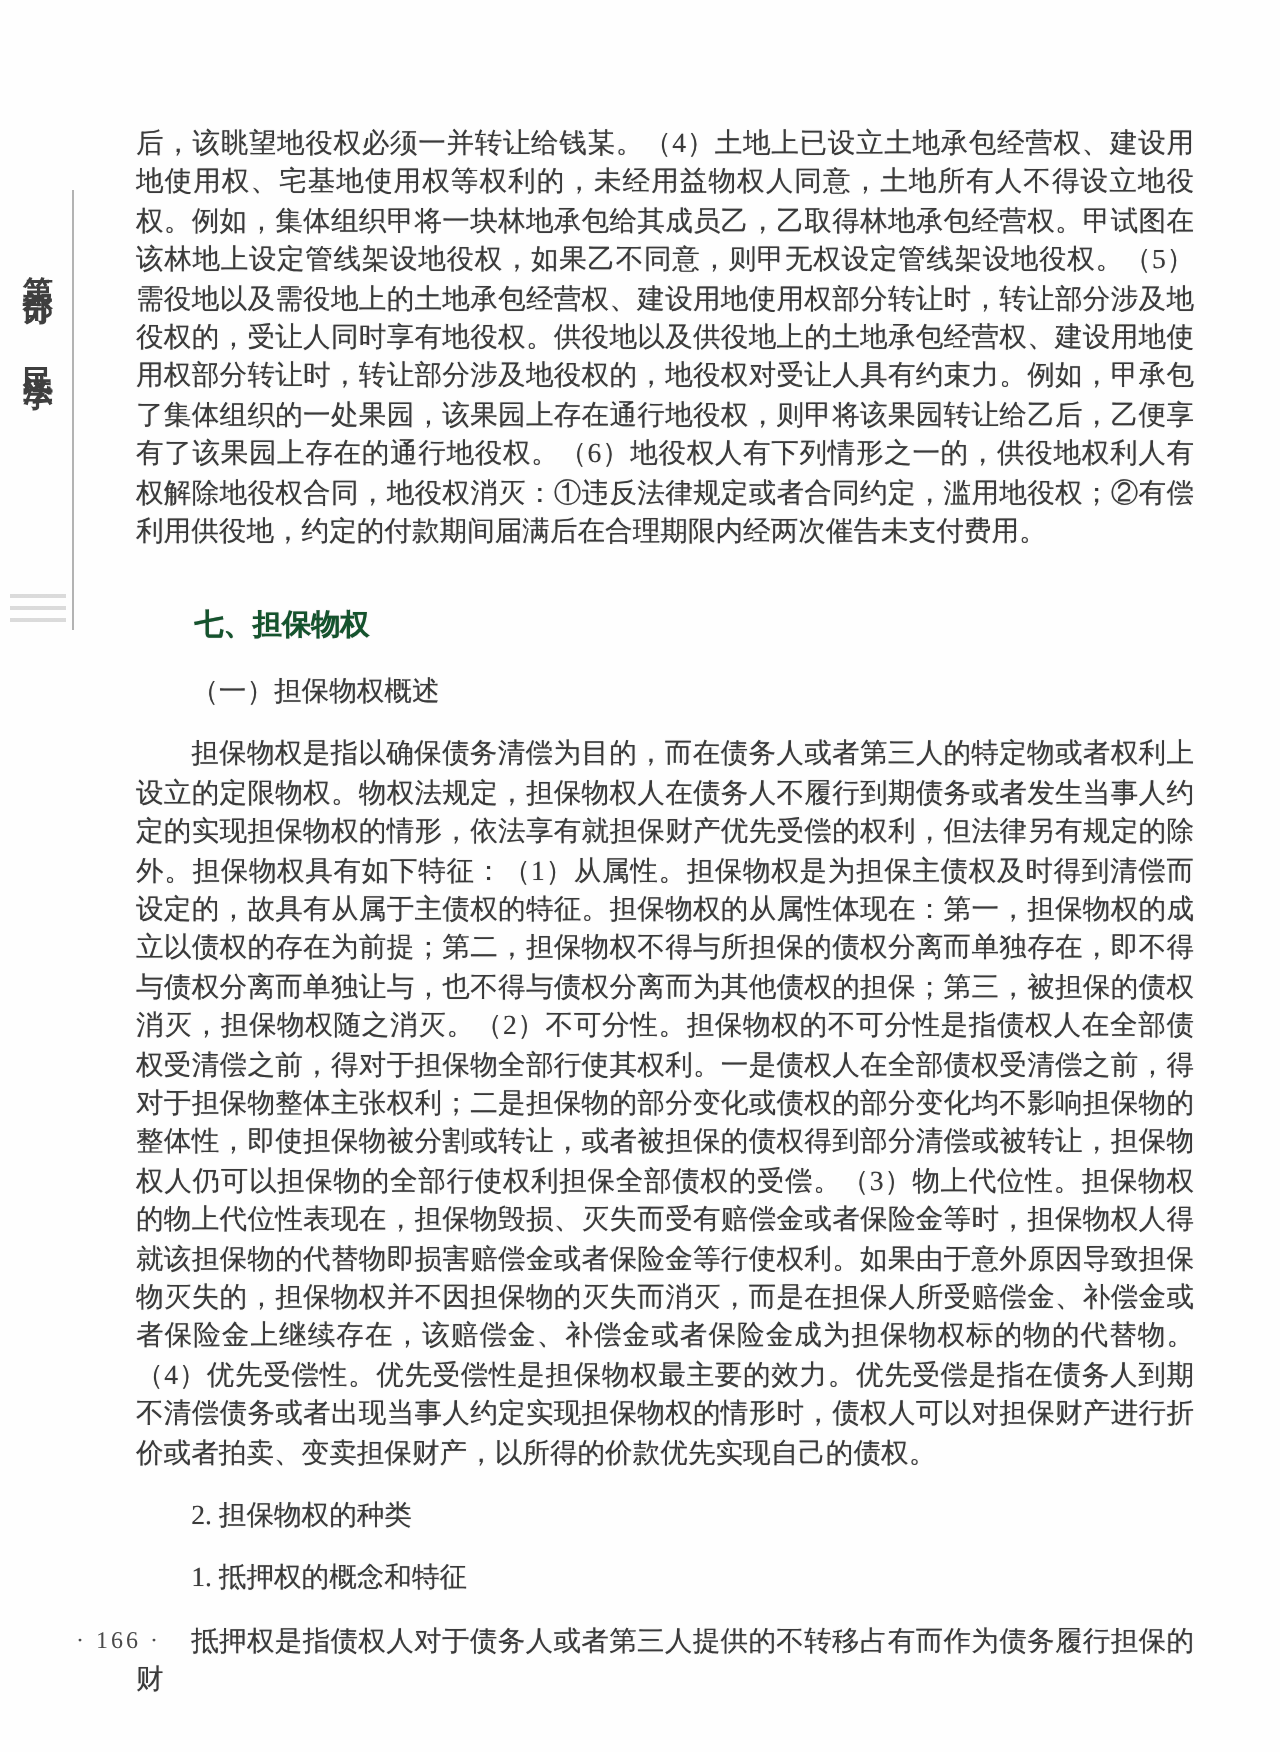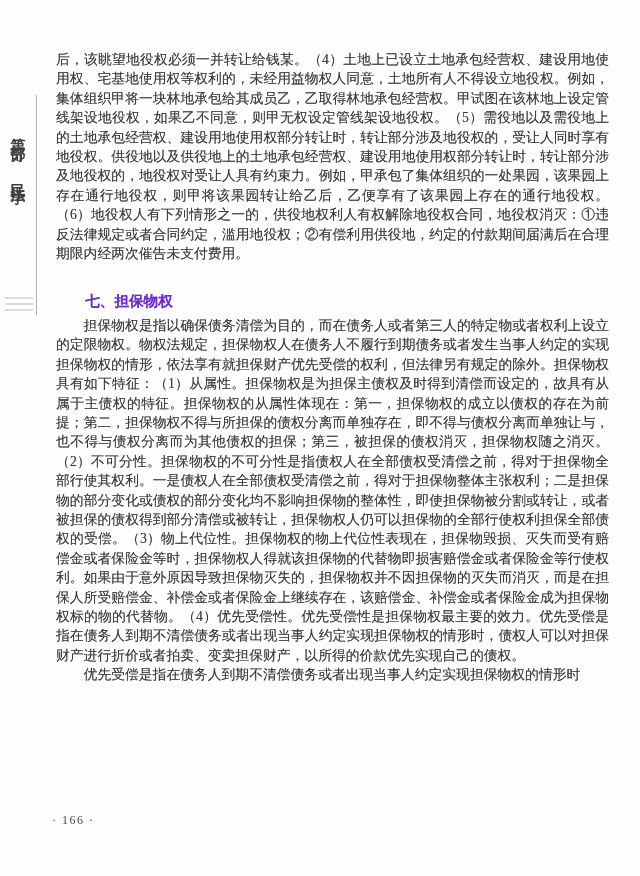--- a/index.html
+++ b/index.html
@@ -53,34 +53,34 @@
     position: absolute;
     left: 56px;
     top: 50px;
     width: 553px;
     font-size: 13.8px;
     line-height: 19.4px;
     color: #3a3a3a;
     text-align: justify;
     text-shadow: 0 0 0.4px rgba(70,70,70,0.55);
   }
-  .content p { margin: 0; }
+  .content p { margin: 12px; }
   .para, .h-sub, .h-item { text-indent: 2em; }
   .h-main {
     text-indent: 2em;
     font-weight: bold;
     font-size: 14.6px;
     margin-top: 29px !important;
     margin-bottom: 4px !important;
-    color: #6d28d9;
+    color: #14532d;
     font-family: "Liberation Sans", "DejaVu Sans", sans-serif;
   }
   .footer {
     position: absolute;
-    left: 52px;
+    left: 38px;
     top: 813px;
     font-size: 12px;
     color: #4a4a4a;
     letter-spacing: 1.5px;
   }
 </style>
 </head>
 <body>
 
 <div class="page">
@@ -90,19 +90,22 @@
   <div class="sidebar-tab">
     <span>第二部分</span>
     <span class="subject">民法学</span>
   </div>
 
   <div class="sidebar-fineprint"></div>
 
   <div class="content">
     <p class="para-cont">后，该眺望地役权必须一并转让给钱某。（4）土地上已设立土地承包经营权、建设用地使用权、宅基地使用权等权利的，未经用益物权人同意，土地所有人不得设立地役权。例如，集体组织甲将一块林地承包给其成员乙，乙取得林地承包经营权。甲试图在该林地上设定管线架设地役权，如果乙不同意，则甲无权设定管线架设地役权。（5）需役地以及需役地上的土地承包经营权、建设用地使用权部分转让时，转让部分涉及地役权的，受让人同时享有地役权。供役地以及供役地上的土地承包经营权、建设用地使用权部分转让时，转让部分涉及地役权的，地役权对受让人具有约束力。例如，甲承包了集体组织的一处果园，该果园上存在通行地役权，则甲将该果园转让给乙后，乙便享有了该果园上存在的通行地役权。（6）地役权人有下列情形之一的，供役地权利人有权解除地役权合同，地役权消灭：①违反法律规定或者合同约定，滥用地役权；②有偿利用供役地，约定的付款期间届满后在合理期限内经两次催告未支付费用。</p>
     <p class="h-main">七、担保物权</p>
+    <p class="h-sub">（一）担保物权概述</p>
     <p class="para">担保物权是指以确保债务清偿为目的，而在债务人或者第三人的特定物或者权利上设立的定限物权。物权法规定，担保物权人在债务人不履行到期债务或者发生当事人约定的实现担保物权的情形，依法享有就担保财产优先受偿的权利，但法律另有规定的除外。担保物权具有如下特征：（1）从属性。担保物权是为担保主债权及时得到清偿而设定的，故具有从属于主债权的特征。担保物权的从属性体现在：第一，担保物权的成立以债权的存在为前提；第二，担保物权不得与所担保的债权分离而单独存在，即不得与债权分离而单独让与，也不得与债权分离而为其他债权的担保；第三，被担保的债权消灭，担保物权随之消灭。（2）不可分性。担保物权的不可分性是指债权人在全部债权受清偿之前，得对于担保物全部行使其权利。一是债权人在全部债权受清偿之前，得对于担保物整体主张权利；二是担保物的部分变化或债权的部分变化均不影响担保物的整体性，即使担保物被分割或转让，或者被担保的债权得到部分清偿或被转让，担保物权人仍可以担保物的全部行使权利担保全部债权的受偿。（3）物上代位性。担保物权的物上代位性表现在，担保物毁损、灭失而受有赔偿金或者保险金等时，担保物权人得就该担保物的代替物即损害赔偿金或者保险金等行使权利。如果由于意外原因导致担保物灭失的，担保物权并不因担保物的灭失而消灭，而是在担保人所受赔偿金、补偿金或者保险金上继续存在，该赔偿金、补偿金或者保险金成为担保物权标的物的代替物。（4）优先受偿性。优先受偿性是担保物权最主要的效力。优先受偿是指在债务人到期不清偿债务或者出现当事人约定实现担保物权的情形时，债权人可以对担保财产进行折价或者拍卖、变卖担保财产，以所得的价款优先实现自己的债权。</p>
-    <p class="para">优先受偿是指在债务人到期不清偿债务或者出现当事人约定实现担保物权的情形时</p>
+    <p class="h-item">2. 担保物权的种类</p>
+    <p class="h-item">1. 抵押权的概念和特征</p>
+    <p class="para">抵押权是指债权人对于债务人或者第三人提供的不转移占有而作为债务履行担保的财</p>
   </div>
 
   <div class="footer">· 166 ·</div>
 
 </div>
 
 </body></html>

